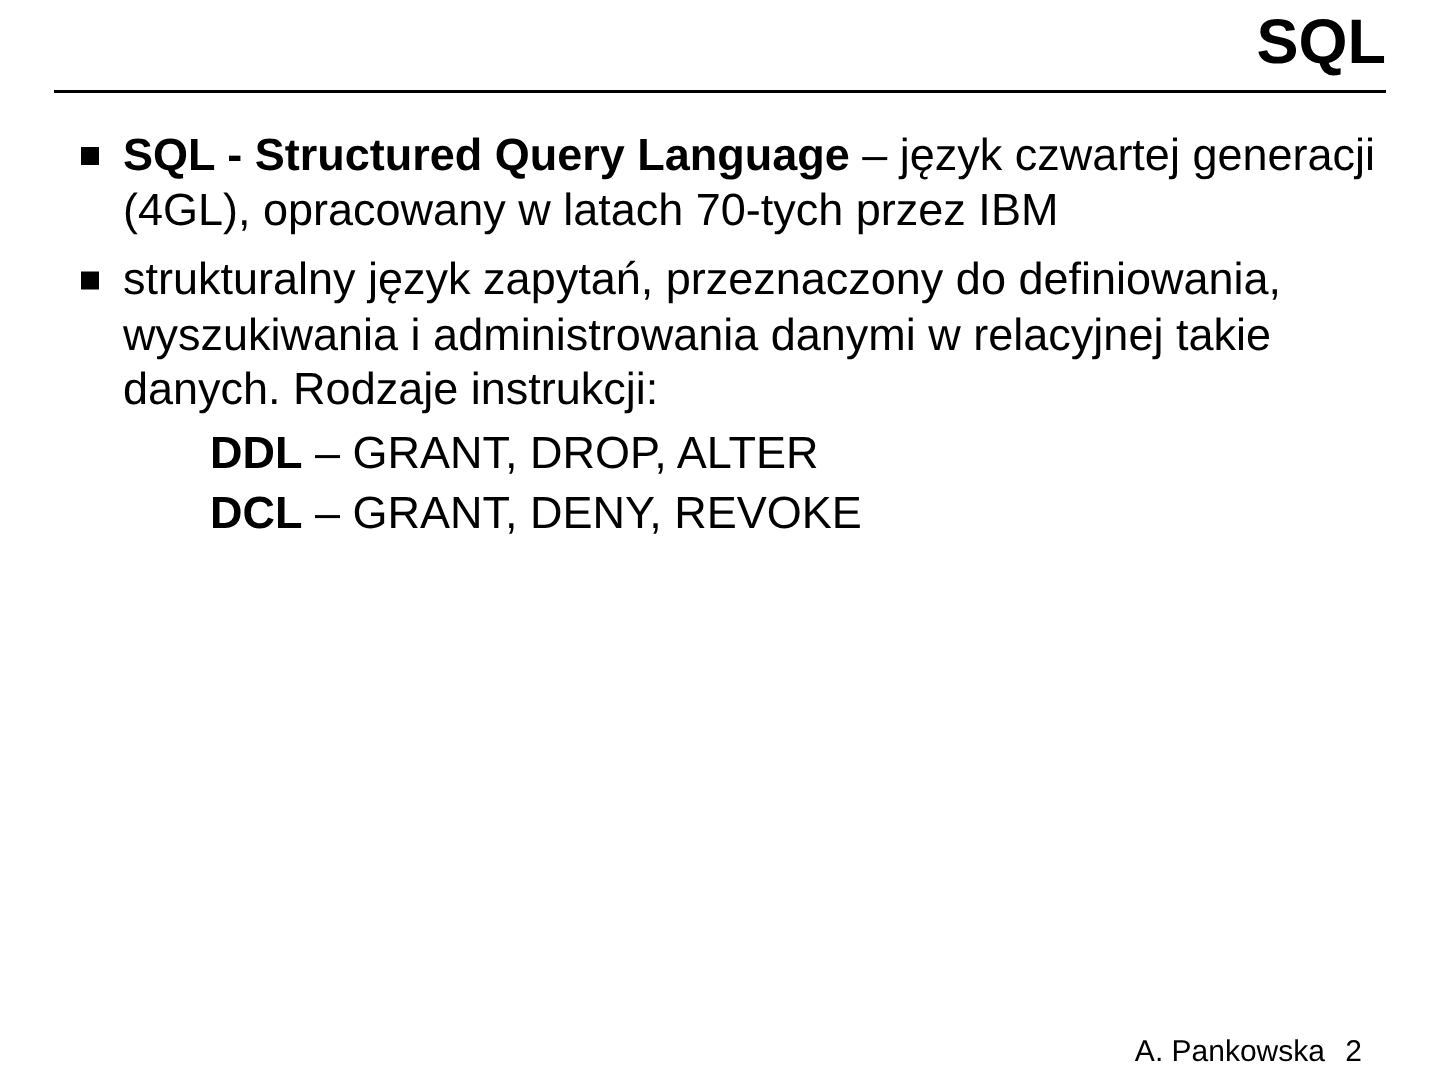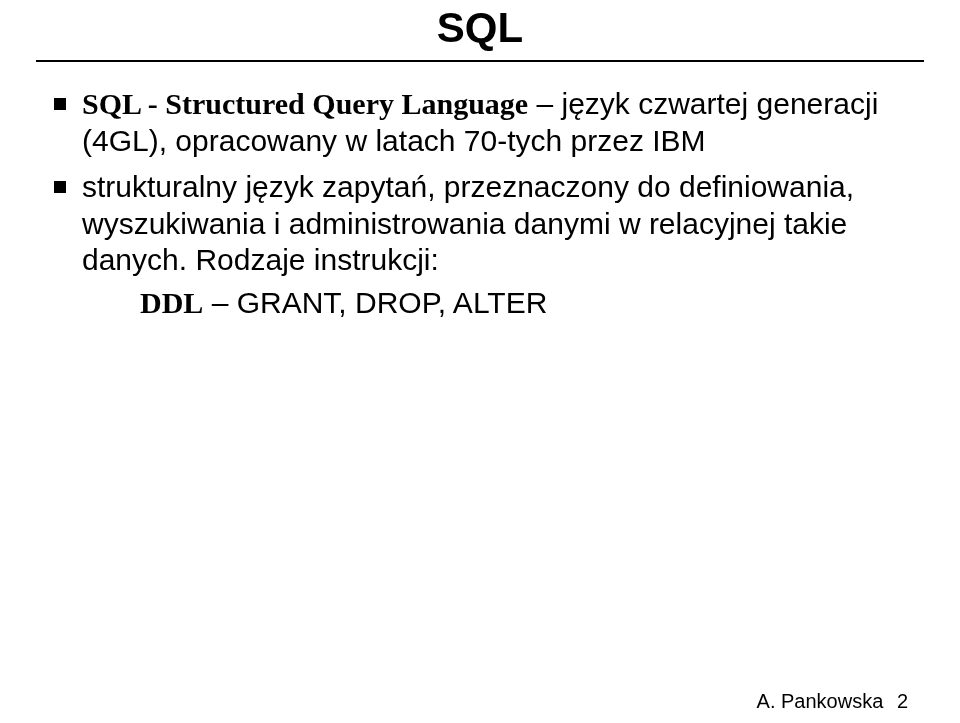--- a/index.html
+++ b/index.html
@@ -6,21 +6,21 @@
   body {
     width: 960px;
     height: 723px;
     background: #ffffff;
     font-family: Arial, Helvetica, sans-serif;
     color: #000000;
     position: relative;
     padding: 0 36px;
   }
   .title {
-    text-align: center;
+    text-align: right;
     font-weight: bold;
     font-size: 42px;
     padding-top: 4px;
     padding-bottom: 8px;
   }
   hr.rule {
     border: none;
     border-top: 2px solid #000;
     margin: 0 0 24px 0;
   }
@@ -45,21 +45,21 @@
     background: #000;
   }
   .sub {
     padding-left: 58px;
     margin-top: 4px;
   }
   .sub div {
     font-size: 30px;
     line-height: 1.35;
   }
-  .b { font-weight: bold; font-family: Liberation Serif, serif; }
+  .b { font-weight: bold; }
   .footer {
     position: absolute;
     bottom: 10px;
     right: 52px;
     font-size: 20px;
   }
   .footer .page {
     margin-left: 8px;
   }
 </style>
@@ -72,20 +72,23 @@
 <ul class="outer">
   <li>
     <span class="b">SQL - Structured Query Language</span><span> – język czwartej generacji (4GL), opracowany w latach 70-tych przez IBM</span>
   </li>
   <li>
     <span>strukturalny język zapytań, przeznaczony do definiowania, wyszukiwania i administrowania danymi w relacyjnej takie danych. Rodzaje instrukcji:</span>
     <div class="sub">
       <div>
         <span class="b">DDL</span><span> – GRANT, DROP, ALTER</span>
       </div>
+      <div>
+        <span class="b">DCL</span><span> – GRANT, DENY, REVOKE</span>
+      </div>
     </div>
   </li>
 </ul>
 
 <div class="footer">
   <span>A. Pankowska</span>
   <span class="page">2</span>
 </div>
 
 </body></html>

